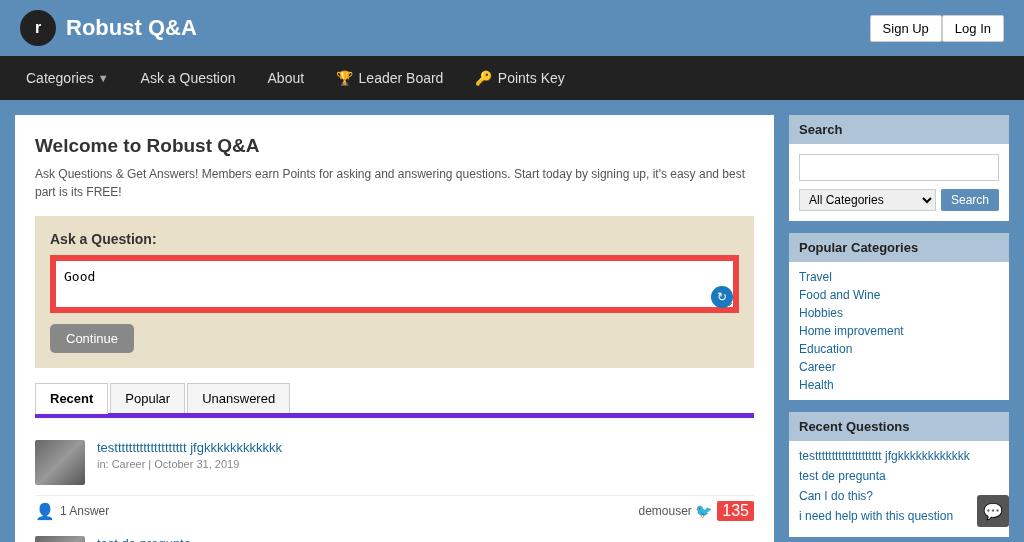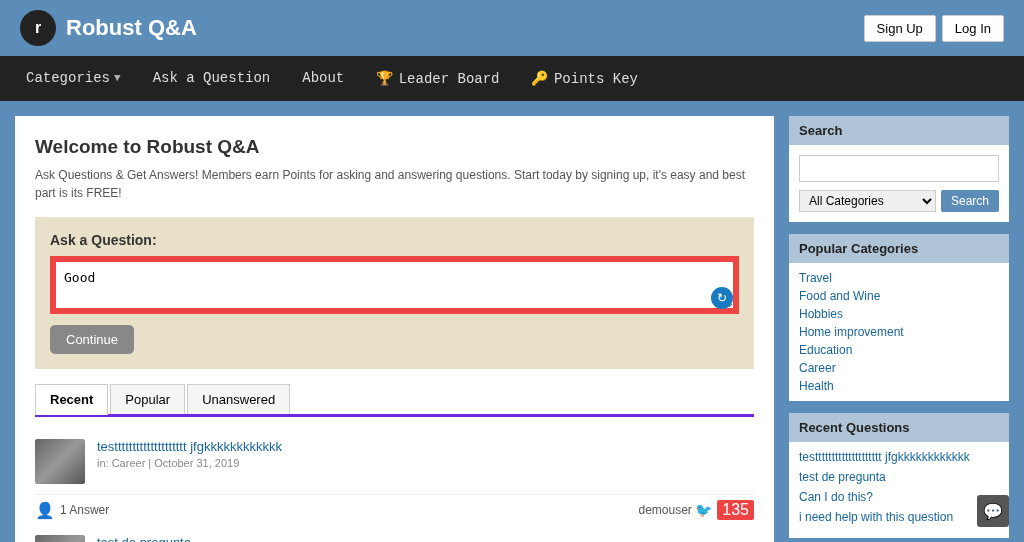--- a/index.html
+++ b/index.html
@@ -22,38 +22,37 @@
       width: 36px; height: 36px;
       background: #222;
       border-radius: 50%;
       display: flex; align-items: center; justify-content: center;
       color: white; font-weight: bold; font-size: 16px;
     }
     .site-title {
       color: white; font-size: 22px; font-weight: bold;
     }
     .header-btns {
-      display: flex; gap: 6px;
+      display: flex; 
     }
     .header-btn {
       padding: 5px 12px;
       border: 1px solid #ccc;
       background: white;
       cursor: pointer;
       font-size: 13px;
       border-radius: 2px;
     }
 
     
     nav {
       background: #222;
       display: flex;
       align-items: flex-start;
       padding: 0 10px;
-      font-family: Liberation Mono, monospace;
     }
     .nav-item {
       color: #ddd;
       padding: 14px 16px;
       cursor: pointer;
       font-size: 14px;
       display: flex; align-items: center; gap: 5px;
       text-decoration: none;
     }
     .nav-categories {
@@ -115,21 +114,21 @@
       background: #888;
       color: white;
       border: none;
       cursor: pointer;
       font-size: 13px;
       border-radius: 5px;
     }
 
     
     .tabs {
-      display: flex; gap: 0; margin-bottom: 12px; border-bottom: 3px solid #6d28d9;
+      display: flex; gap: 0; margin-bottom: 12px; border-bottom: 5px solid #6d28d9;
     }
     .tab {
       padding: 7px 14px;
       cursor: pointer;
       border: 1px solid #ccc;
       border-bottom: none;
       background: #f5f5f5;
       font-size: 13px;
       margin-right: 2px;
     }

